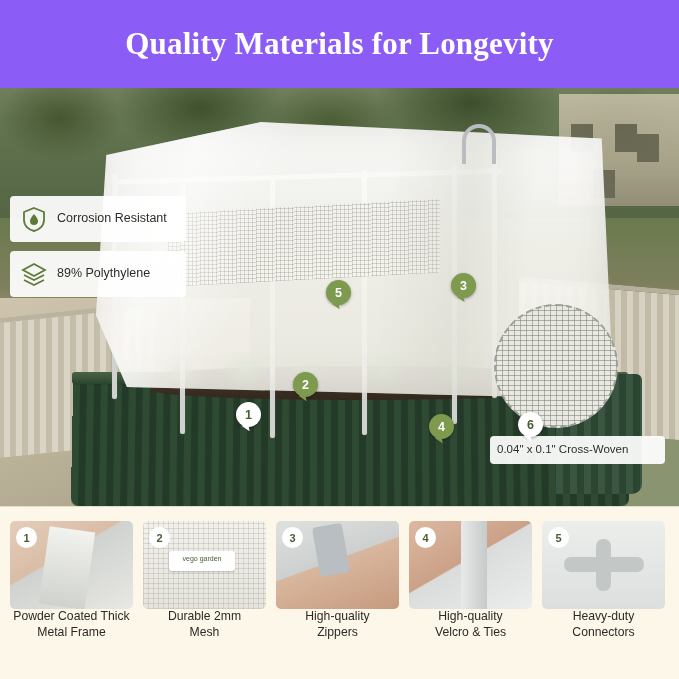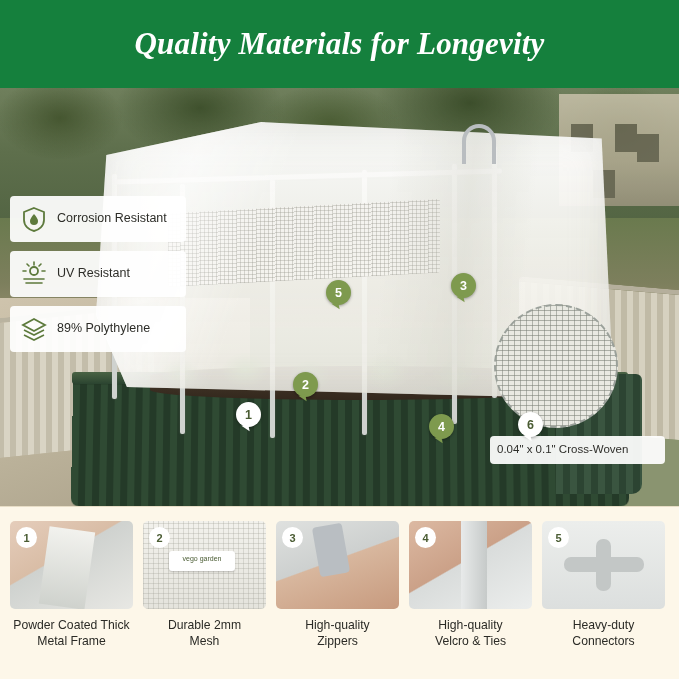--- a/index.html
+++ b/index.html
@@ -7,22 +7,22 @@
     width: 679px; height: 679px;
     font-family: "Liberation Sans", sans-serif;
     background: #fdfbf4;
     overflow: hidden;
   }
   .page { position: relative; width: 679px; height: 679px; background: #fdfbf4; }
 
   
   .header {
     position: absolute; left: 0; top: 0; width: 679px; height: 88px;
-    background: #15803d;
-    display: flex; align-items: center; justify-content: center; font-style: italic;
+    background: #8b5cf6;
+    display: flex; align-items: center; justify-content: center;
   }
   .header-title {
     font-family: "Liberation Serif", serif;
     font-size: 31px; font-weight: bold; color: #ffffff;
     letter-spacing: 0.2px;
   }
 
   
   .hero {
     position: absolute; left: 0; top: 88px; width: 679px; height: 418px;
@@ -208,21 +208,21 @@
   }
   .thumb-num {
     position: absolute; left: 6px; top: 6px;
     width: 21px; height: 21px; border-radius: 50%;
     background: #ffffff; color: #4a5c33;
     font-size: 11px; font-weight: bold;
     display: flex; align-items: center; justify-content: center;
     z-index: 3;
   }
   .card-label {
-    margin-top: 9px; text-align: center;
+    text-align: center;
     font-size: 12.2px; color: #2b2b26; line-height: 1.3;
   }
   .t1 { background: linear-gradient(150deg,#e5cdbb 0%,#d9bda6 40%,#cfd2cf 41%, #e8e8e4 100%); }
   .t1:after { content:""; position:absolute; left:34px; top:8px; width:46px; height:78px; background:linear-gradient(180deg,#f2f2ee,#cfd2cd); transform:rotate(8deg); }
   .t2 { background: linear-gradient(180deg,#f2f1ec 0%,#e4e3dc 100%); }
   .t2:after { content:""; position:absolute; left:26px; top:30px; width:66px; height:20px; background:#ffffff; border-radius:3px; box-shadow:0 1px 2px rgba(0,0,0,.2); }
   .t2:before { content:""; position:absolute; left:0; top:0; width:123px; height:88px;
     background: repeating-linear-gradient(0deg, rgba(160,160,150,.3) 0 1px, rgba(0,0,0,0) 1px 5px),
                 repeating-linear-gradient(90deg, rgba(160,160,150,.3) 0 1px, rgba(0,0,0,0) 1px 5px); }
   .t2-logo { position:absolute; left:30px; top:34px; width:58px; text-align:center; font-size:7px; color:#4a5c33; z-index:2; }
@@ -288,37 +288,20 @@
       <div class="chip">
         <span class="chip-icon">
           <svg viewBox="0 0 28 28" width="28" height="28">
             <path d="M14 3 L24 7 V15 C24 21 19 25 14 26 C9 25 4 21 4 15 V7 Z" fill="none" stroke="#5d7a3c" stroke-width="1.8"></path>
             <path d="M14 9 C11.5 12 10 14 10 16 a4 4 0 0 0 8 0 c0-2-1.5-4-4-7 z" fill="#5d7a3c"></path>
           </svg>
         </span>
         <span class="chip-label">Corrosion Resistant</span>
       </div>
 
-      <div class="chip">
-        <span class="chip-icon">
-          <svg viewBox="0 0 28 28" width="28" height="28">
-            <circle cx="14" cy="11" r="4" fill="none" stroke="#5d7a3c" stroke-width="1.8"></circle>
-            <g stroke="#5d7a3c" stroke-width="1.6" stroke-linecap="round">
-              <line x1="14" y1="2" x2="14" y2="5"></line>
-                <line x1="7" y1="4" x2="9" y2="6"></line>
-              <line x1="21" y1="4" x2="19" y2="6"></line>
-                <line x1="3" y1="11" x2="6" y2="11"></line>
-              <line x1="25" y1="11" x2="22" y2="11"></line>
-              <line x1="4" y1="19" x2="24" y2="19"></line>
-                <line x1="6" y1="23" x2="22" y2="23"></line>
-            </g>
-          </svg>
-        </span>
-        <span class="chip-label">UV Resistant</span>
-      </div>
 
 
       <div class="chip">
         <span class="chip-icon">
           <svg viewBox="0 0 28 28" width="28" height="28">
             <path d="M14 4 L25 10 L14 16 L3 10 Z" fill="none" stroke="#5d7a3c" stroke-width="1.8"></path>
             <path d="M4 15 L14 20 L24 15" fill="none" stroke="#5d7a3c" stroke-width="1.6"></path>
             <path d="M4 20 L14 25 L24 20" fill="none" stroke="#5d7a3c" stroke-width="1.6"></path>
           </svg>
         </span>

